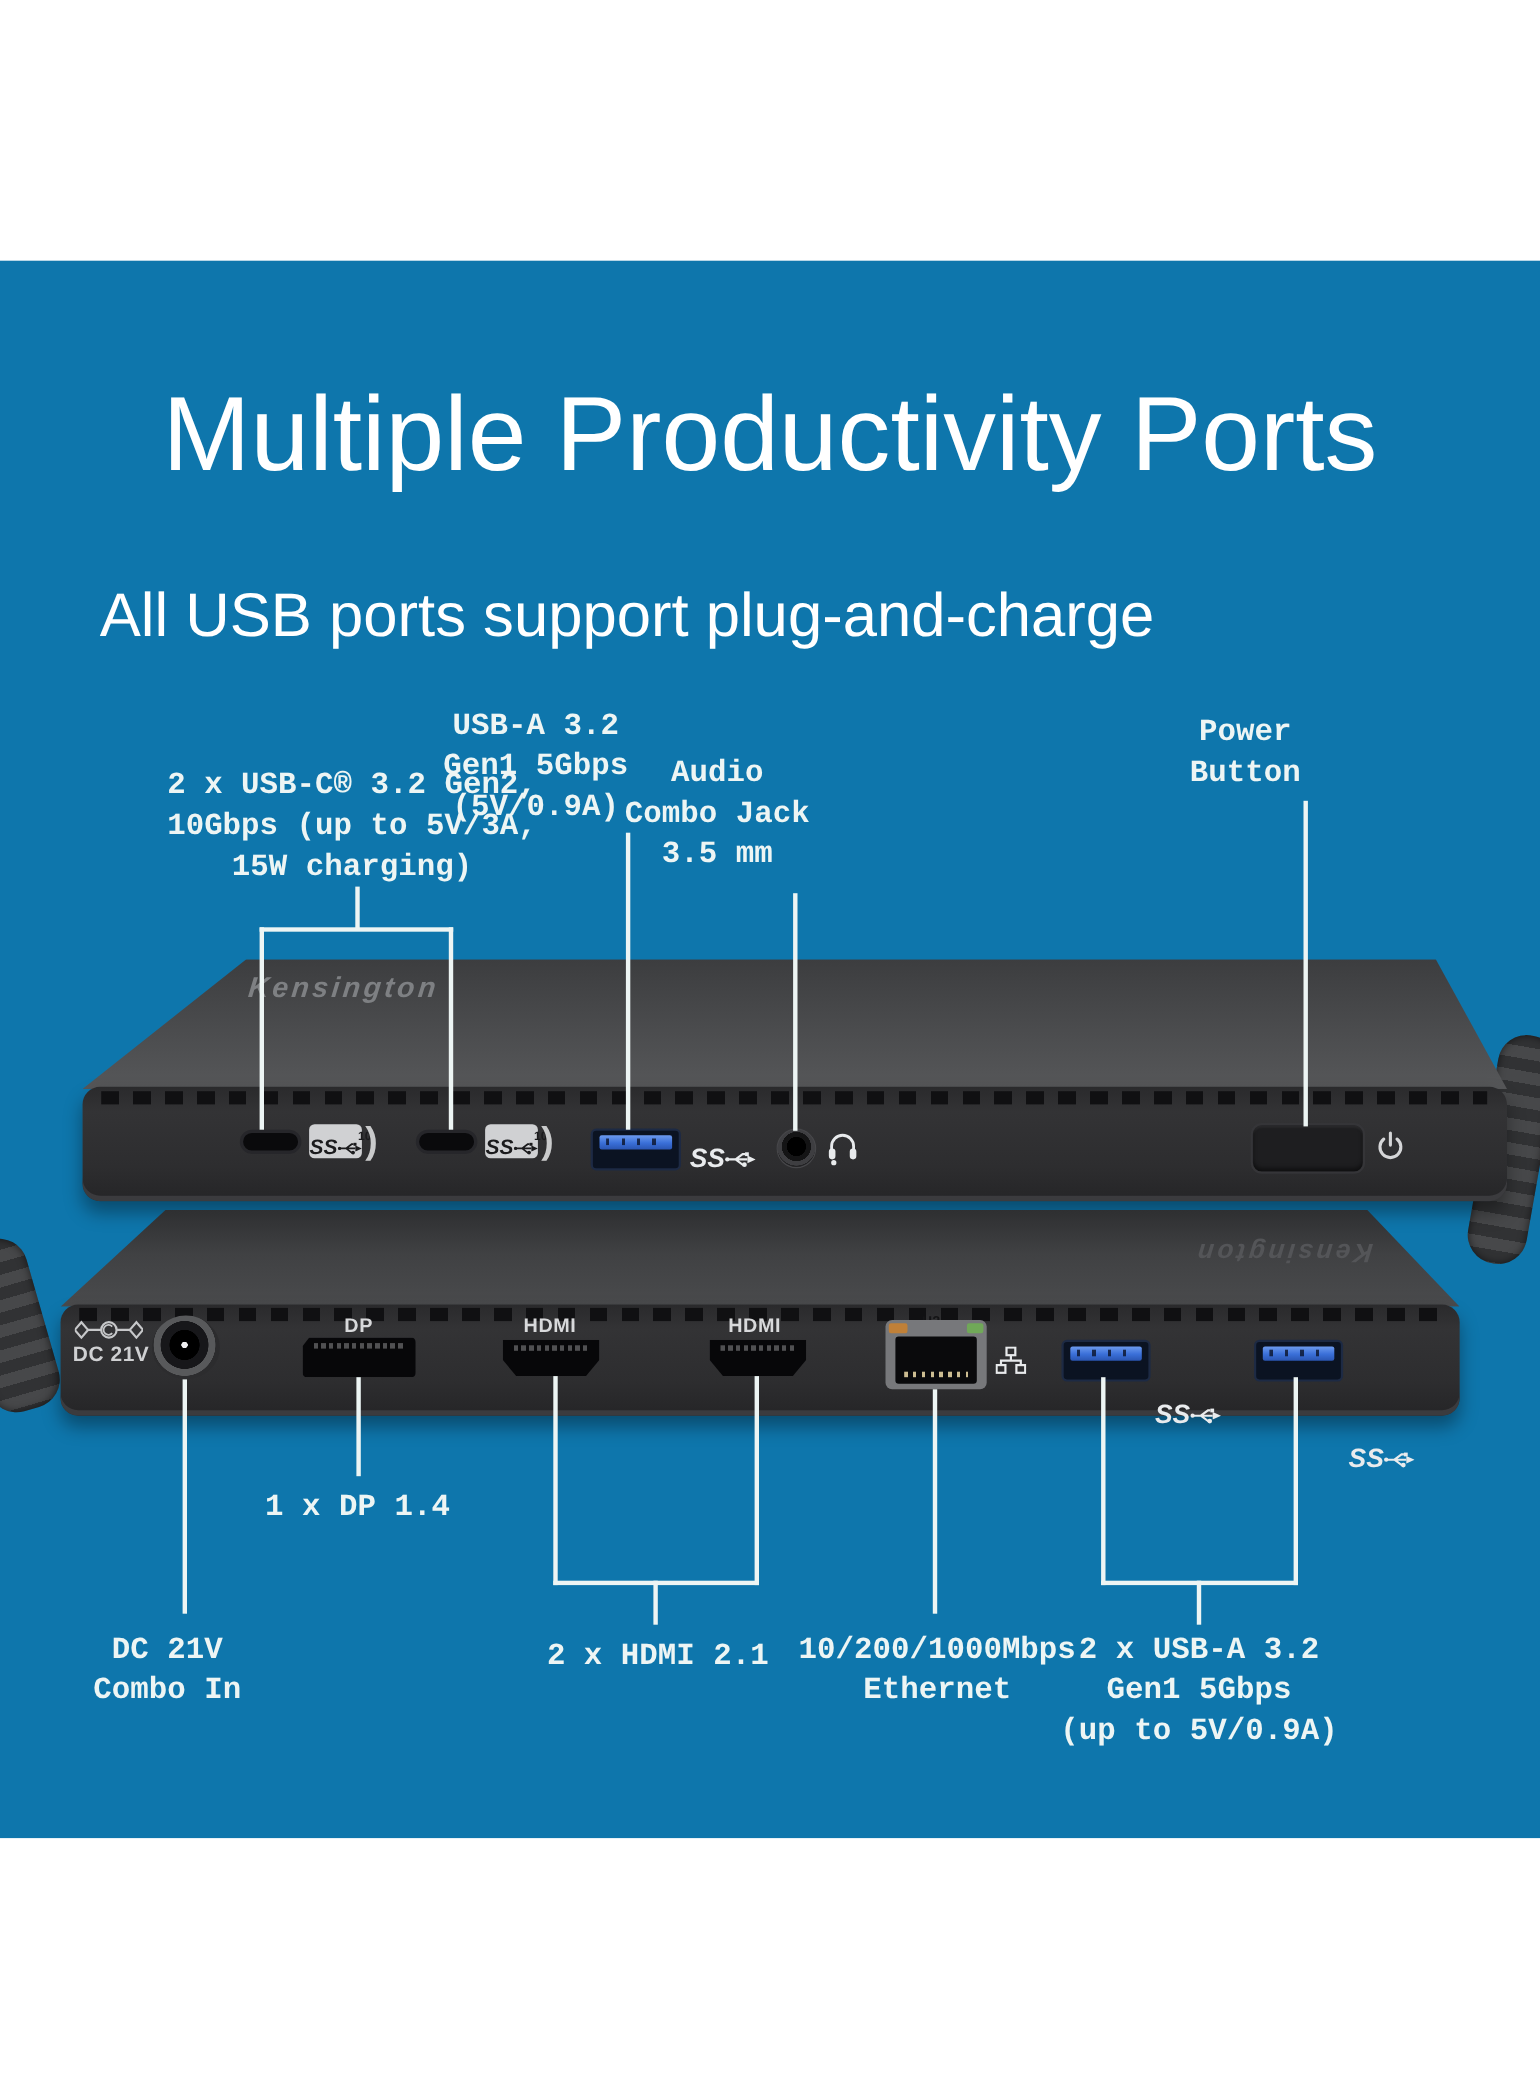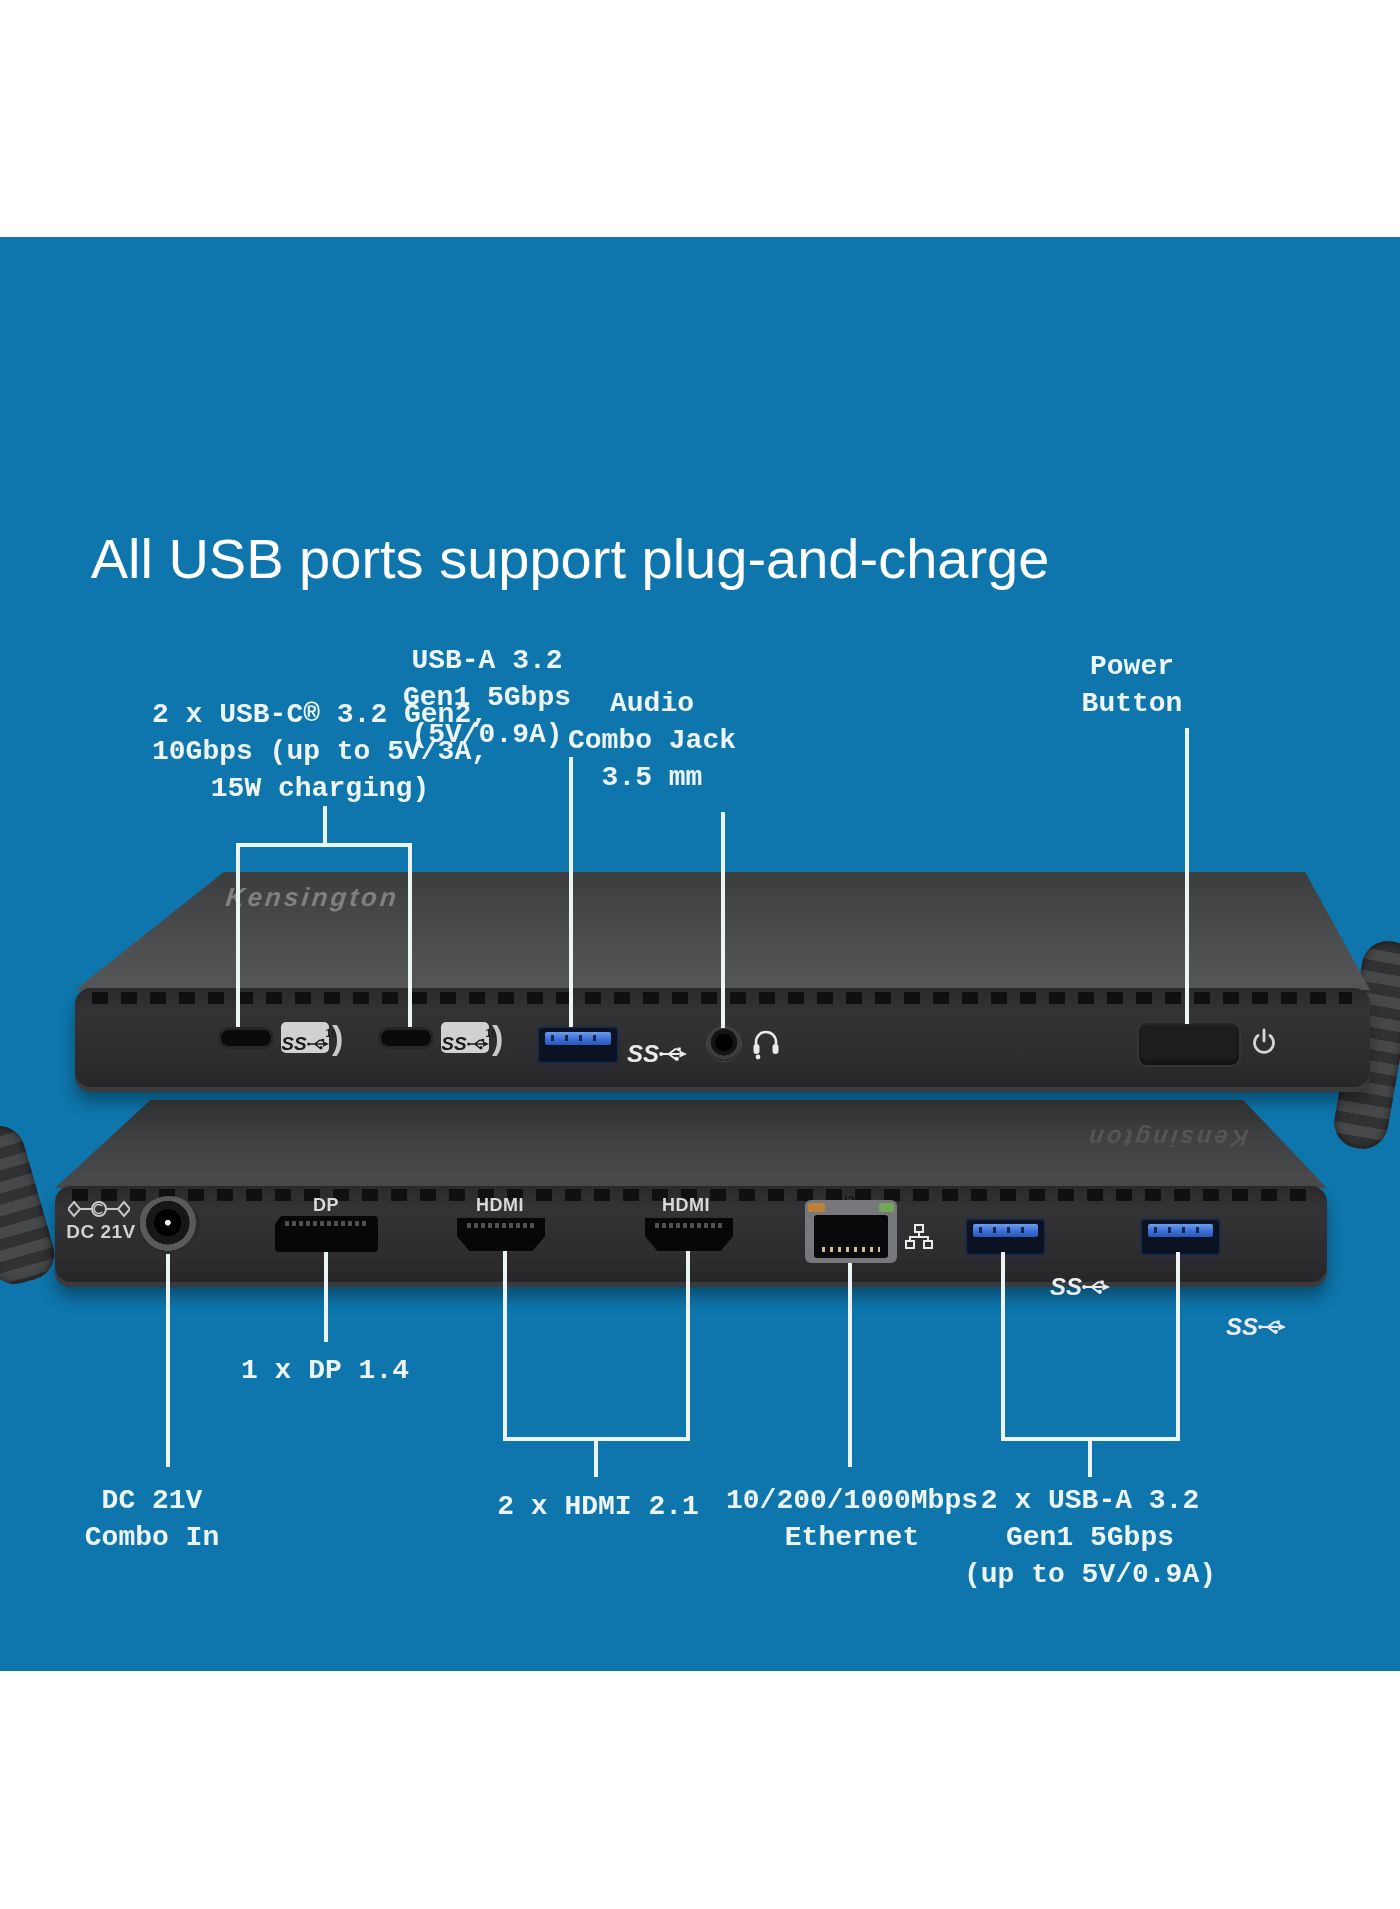--- a/index.html
+++ b/index.html
@@ -46,20 +46,21 @@
   .cable{background:repeating-linear-gradient(180deg,#313234 0 11px,#47484a 11px 22px);
          border-radius:26px;box-shadow:inset 0 0 8px rgba(0,0,0,.6);}
 </style>
 </head>
 <body>
 
 <div id="canvas">
 
   <div class="abs" id="blue-band"></div>
 
+  <div class="abs title">Multiple Productivity Ports</div>
   <div class="abs subtitle">All USB ports support plug-and-charge</div>
 
   <div class="abs cable" style="left:1348px;top:940px;width:54px;height:210px;transform:rotate(10deg);"></div>
 
   <div class="abs topface" style="left:75px;top:872px;width:1295px;height:118px;
               clip-path:polygon(11.5% 0,95% 0,100% 100%,0 100%);"></div>
   <div class="abs brand" style="left:226px;top:882px;width:200px;font-size:26px;color:#7e8083;transform:skewX(-6deg);">Kensington</div>
 
   <div class="abs face" style="left:75px;top:988px;width:1295px;height:104px;"></div>
   <div class="abs vents" style="left:92px;top:992px;width:1260px;height:12px;"></div>

